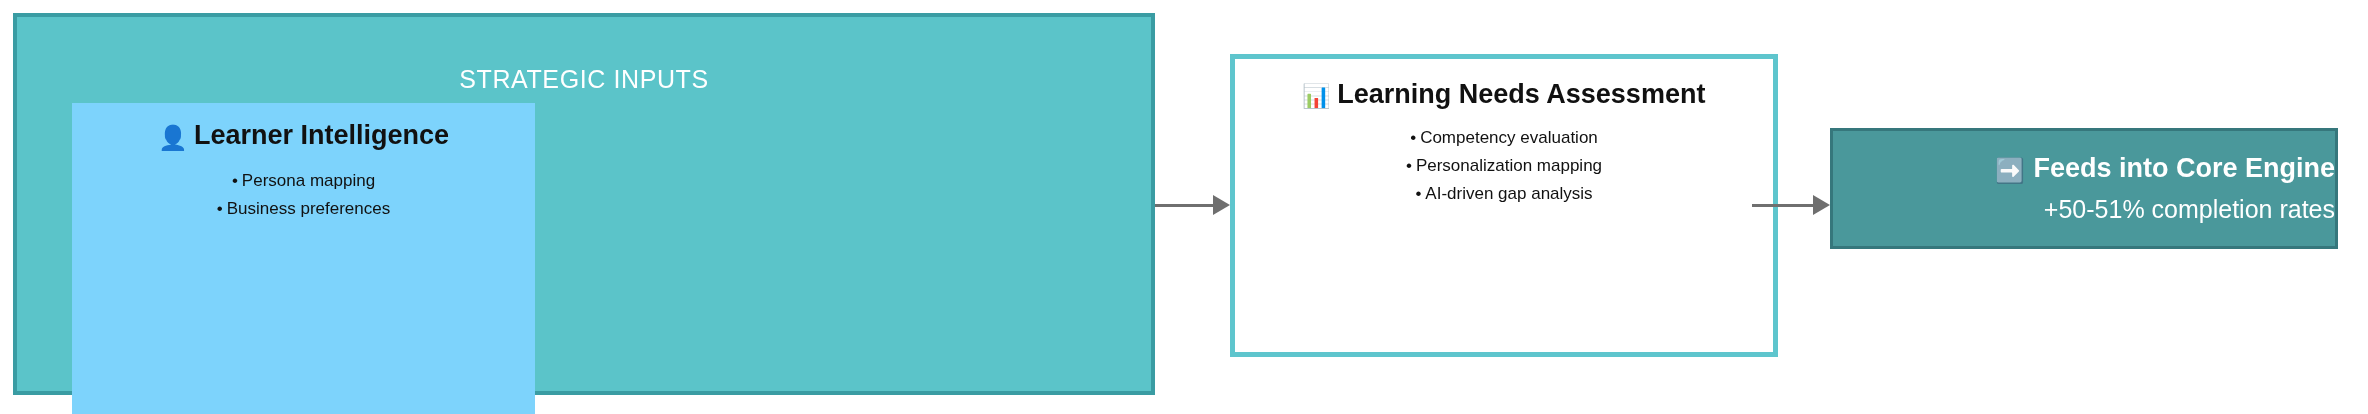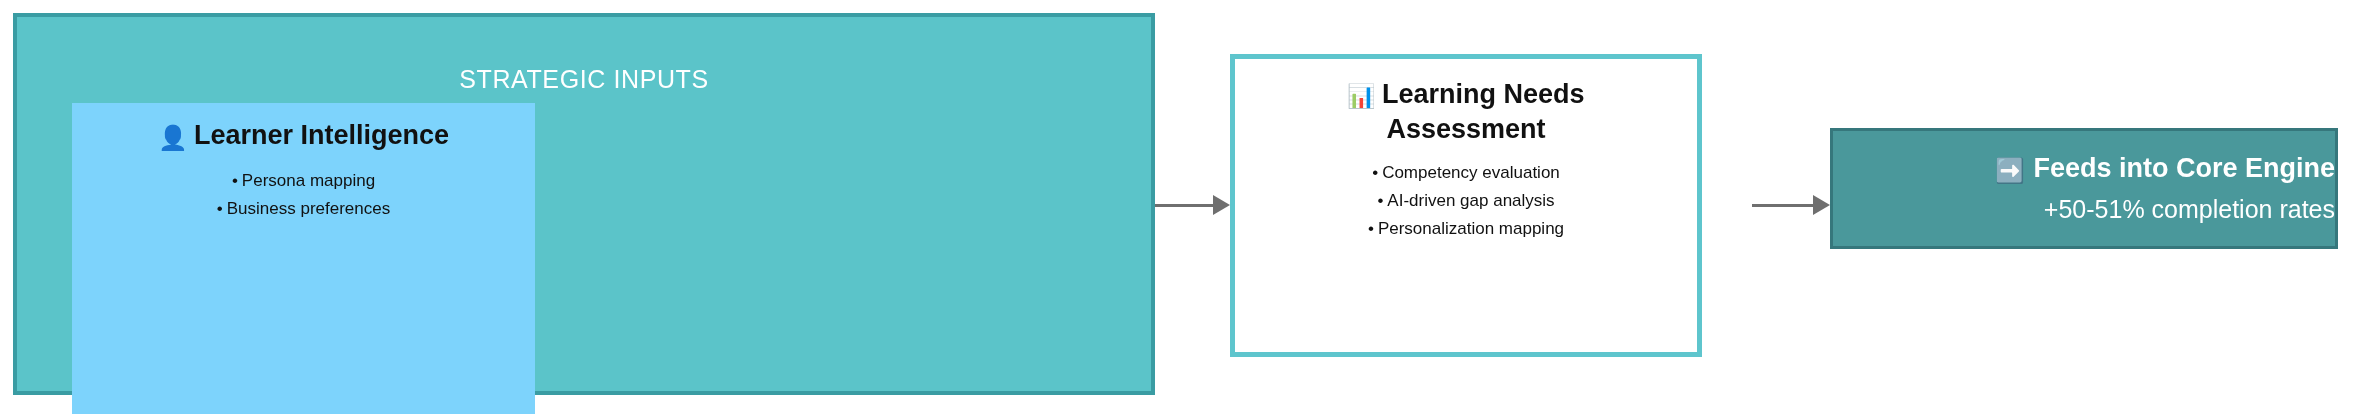--- a/index.html
+++ b/index.html
@@ -107,21 +107,21 @@
     flex: 0 0 auto;
   }
   .arrow-1 { left: 1155px; top: 195px; width: 75px; }
   .arrow-2 { left: 1752px; top: 195px; width: 78px; }
 
   
   .assessment-card {
     position: absolute;
     left: 1230px;
     top: 54px;
-    width: 472px;
+    width: 548px;
     height: 303px;
     background: #ffffff;
     border: 5px solid #5ec5cd;
     box-sizing: border-box;
     padding-top: 18px;
   }
   .assessment-heading {
     text-align: center;
     font-size: 27px;
     font-weight: bold;
@@ -193,22 +193,22 @@
     <div class="shaft"></div>
     <div class="head"></div>
   </div>
 
   <div class="assessment-card">
     <div class="assessment-heading">
       <span class="emoji">📊</span><span>Learning Needs Assessment</span>
     </div>
     <ul class="bullet-list">
       <li><span class="dot">•</span><span>Competency evaluation</span></li>
+      <li><span class="dot">•</span><span>Personalization mapping</span></li>
       <li><span class="dot">•</span><span>AI-driven gap analysis</span></li>
-      <li><span class="dot">•</span><span>Personalization mapping</span></li>
     </ul>
   </div>
 
   <div class="arrow arrow-2">
     <div class="shaft"></div>
     <div class="head"></div>
   </div>
 
   <div class="feeds-box">
     <div class="feeds-title">

